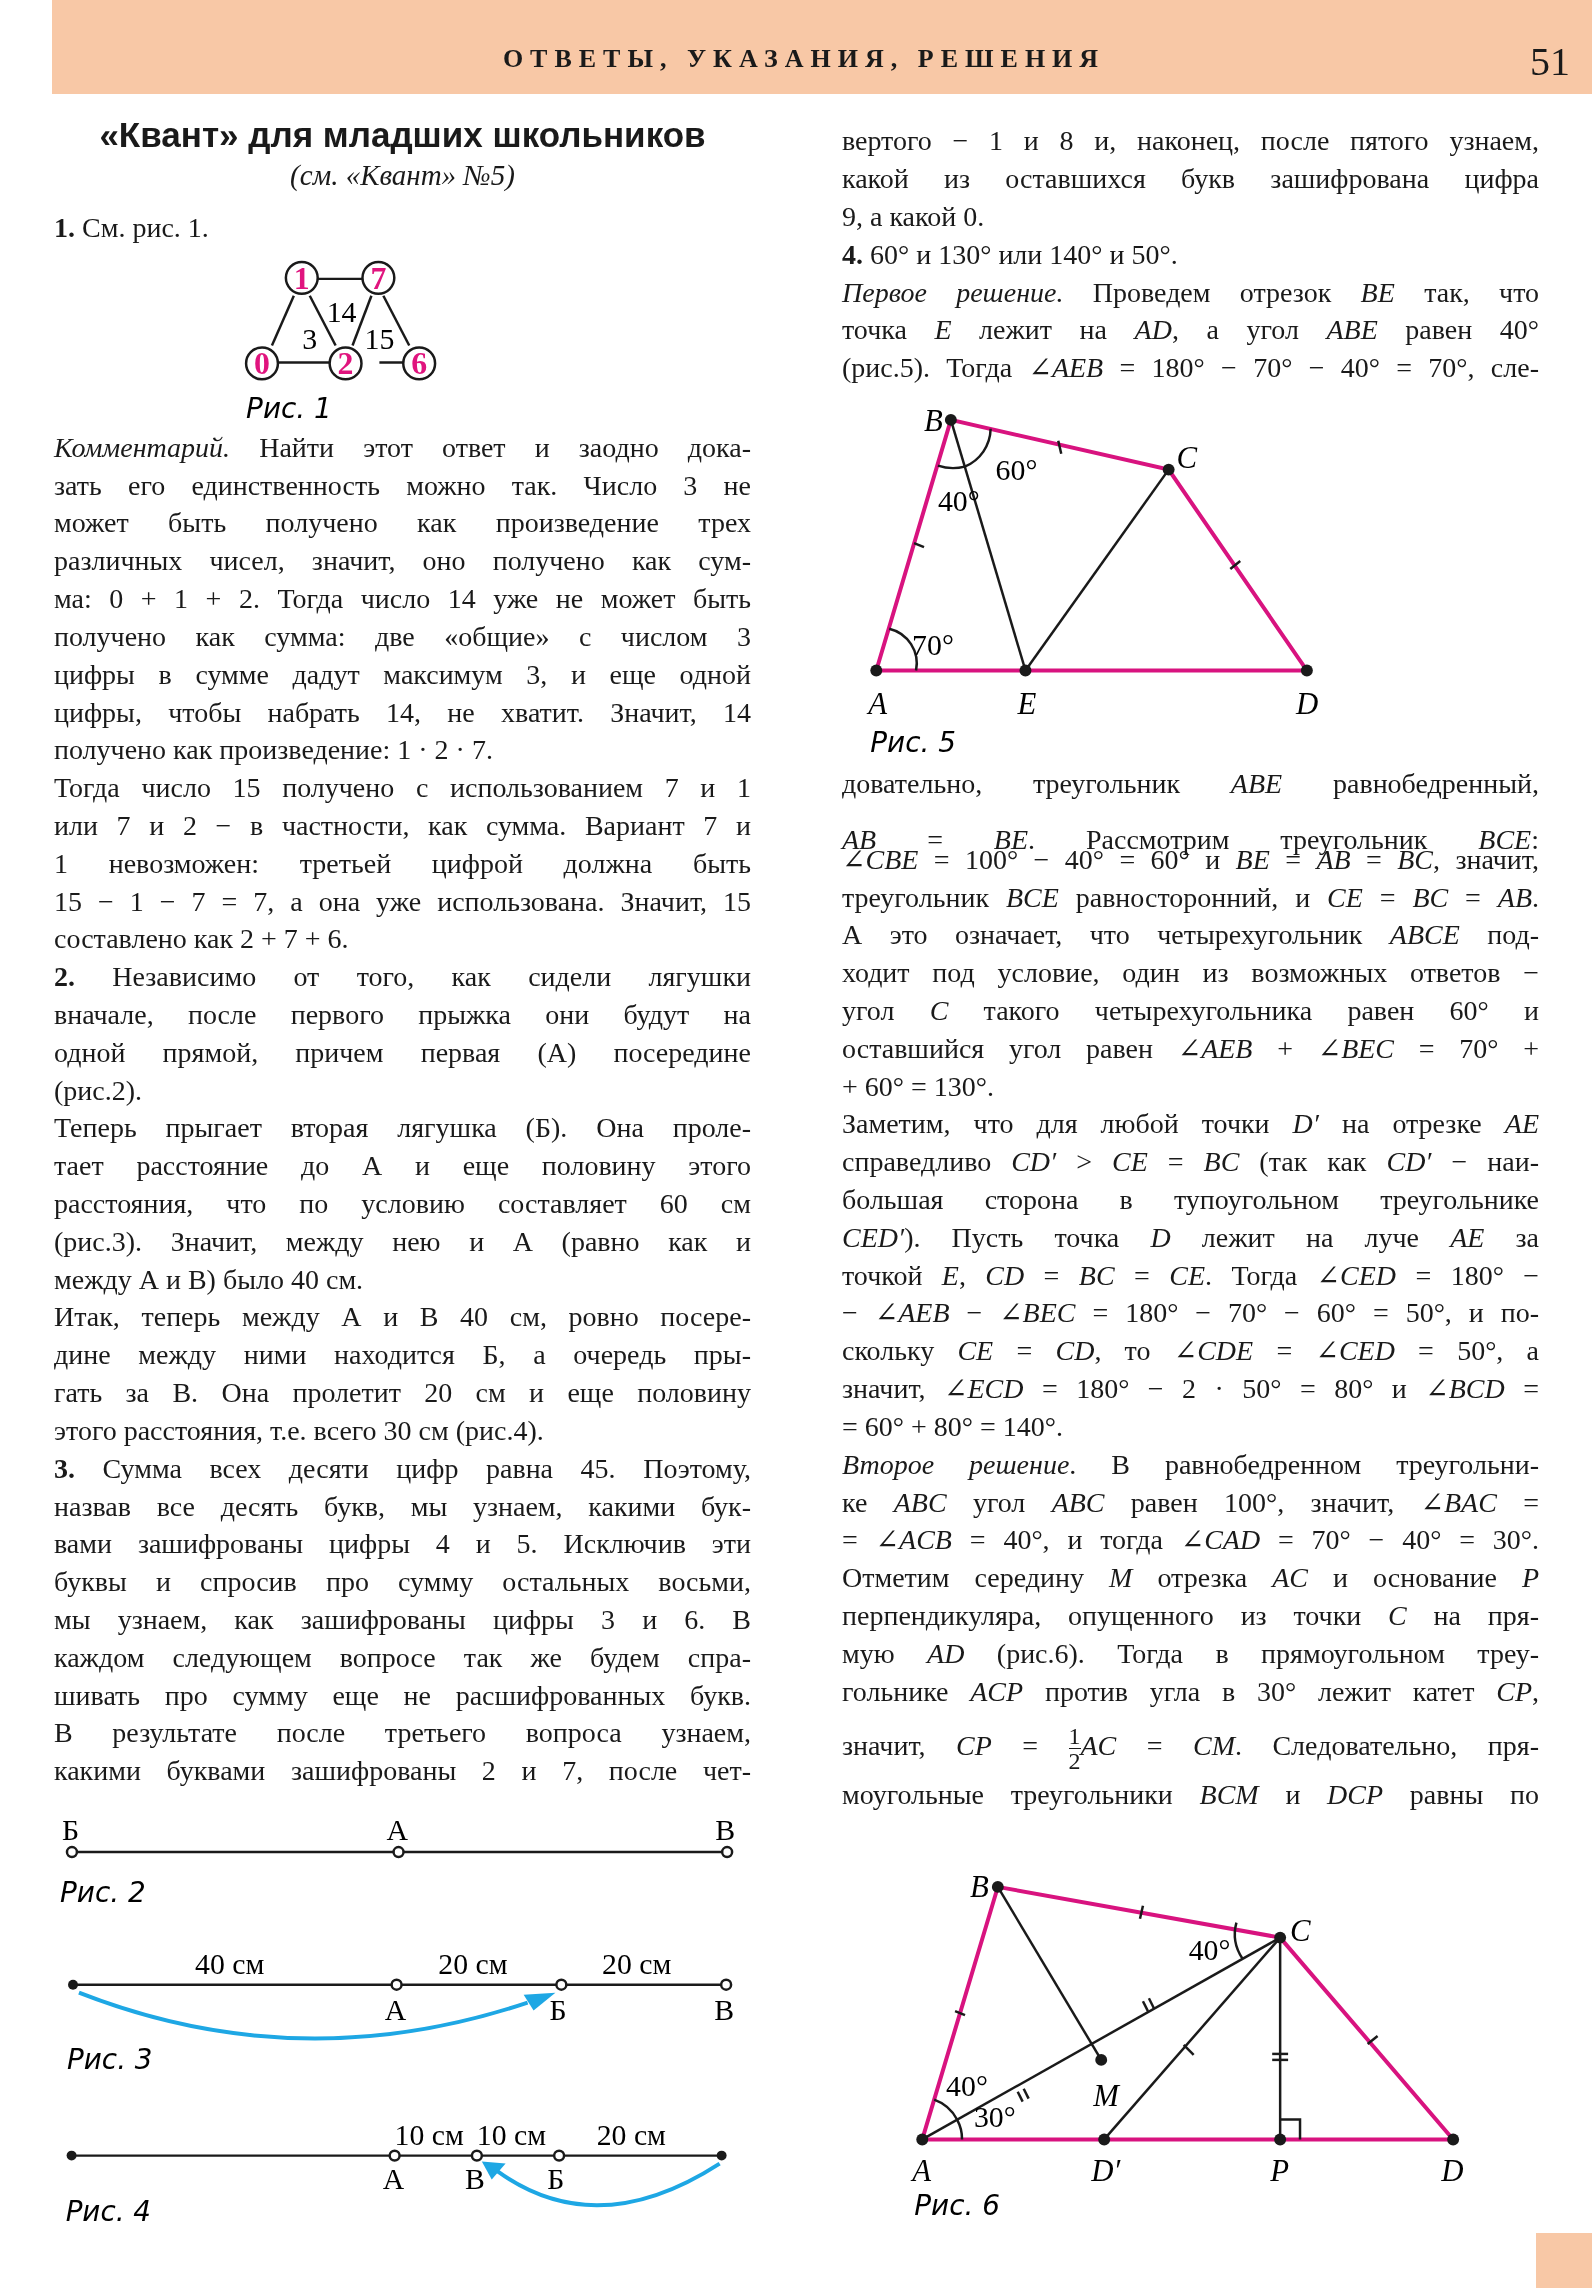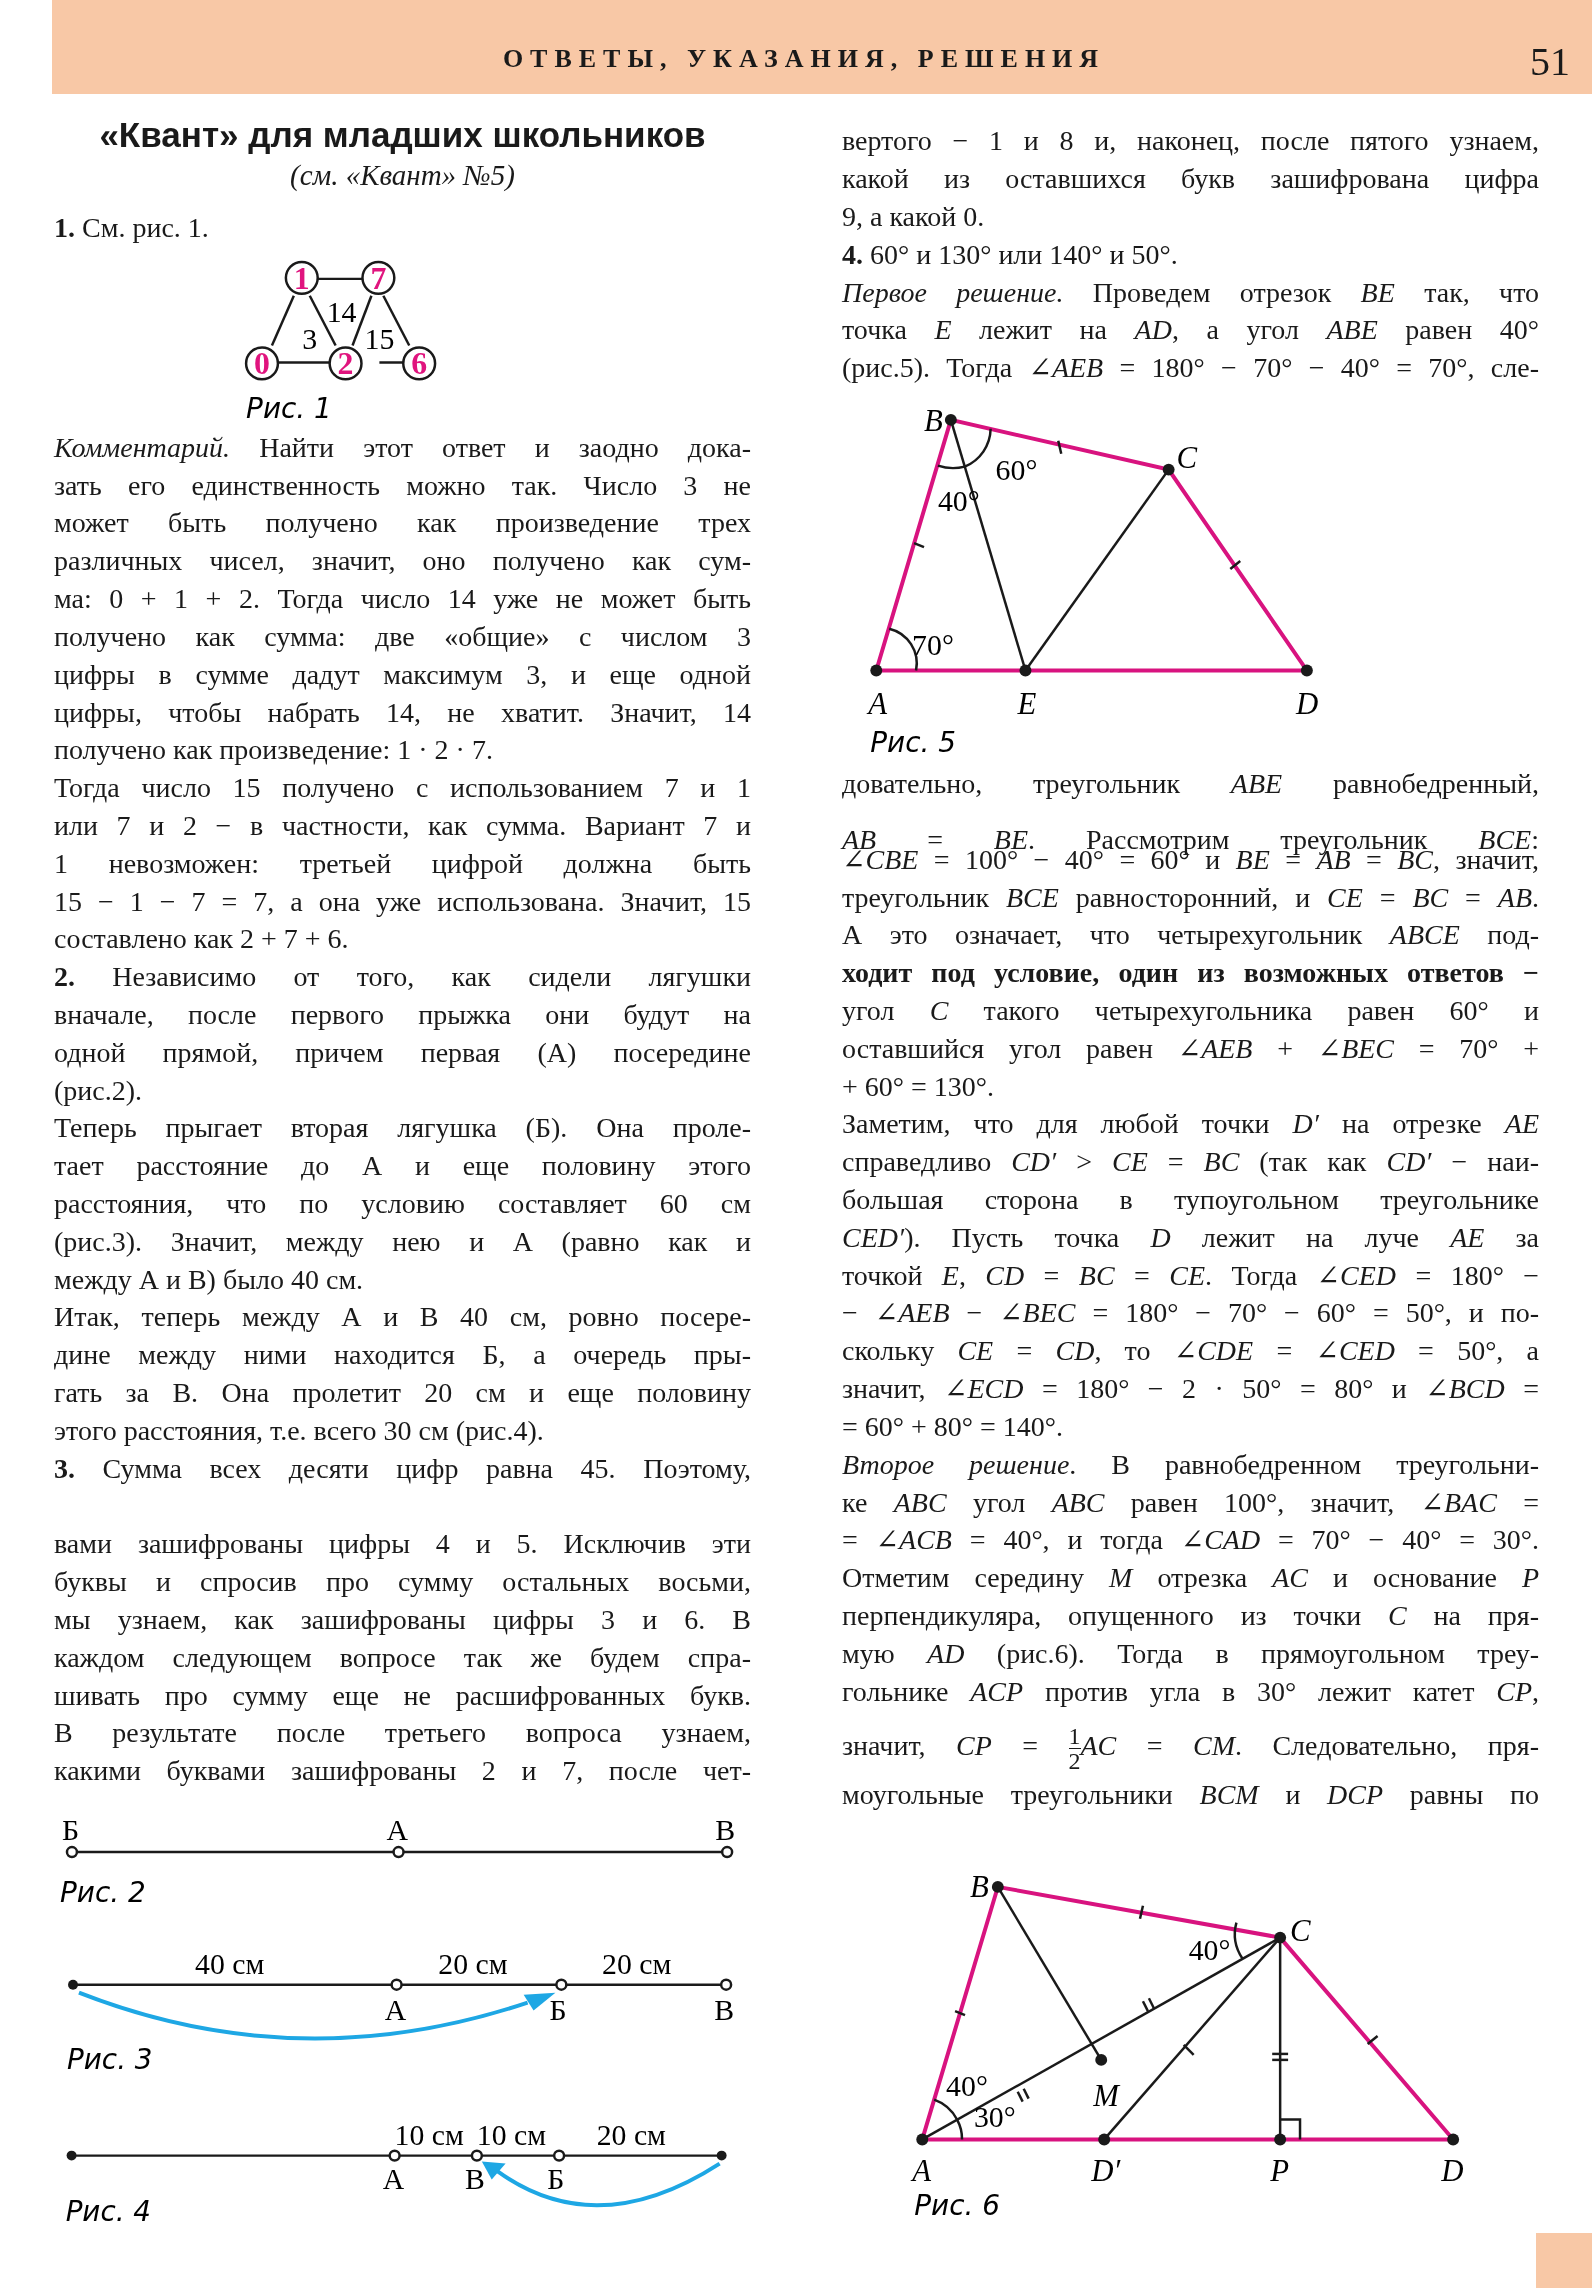--- a/index.html
+++ b/index.html
@@ -87,20 +87,21 @@
   <div class="line" style="top:1109px;">Теперь прыгает вторая лягушка (Б). Она проле-</div>
   <div class="line" style="top:1147px;">тает расстояние до А и еще половину этого</div>
   <div class="line" style="top:1185px;">расстояния, что по условию составляет 60 см</div>
   <div class="line" style="top:1223px;">(рис.3). Значит, между нею и А (равно как и</div>
   <div class="line last" style="top:1261px;">между А и В) было 40 см.</div>
   <div class="line" style="top:1298px;">Итак, теперь между А и В 40 см, ровно посере-</div>
   <div class="line" style="top:1336px;">дине между ними находится Б, а очередь пры-</div>
   <div class="line" style="top:1374px;">гать за В. Она пролетит 20 см и еще половину</div>
   <div class="line last" style="top:1412px;">этого расстояния, т.е. всего 30 см (рис.4).</div>
   <div class="line" style="top:1450px;"><b>3.</b> Сумма всех десяти цифр равна 45. Поэтому,</div>
+  <div class="line" style="top:1488px;">назвав все десять букв, мы узнаем, какими бук-</div>
   <div class="line" style="top:1525px;">вами зашифрованы цифры 4 и 5. Исключив эти</div>
   <div class="line" style="top:1563px;">буквы и спросив про сумму остальных восьми,</div>
   <div class="line" style="top:1601px;">мы узнаем, как зашифрованы цифры 3 и 6. В</div>
   <div class="line" style="top:1639px;">каждом следующем вопросе так же будем спра-</div>
   <div class="line" style="top:1677px;">шивать про сумму еще не расшифрованных букв.</div>
   <div class="line" style="top:1714px;">В результате после третьего вопроса узнаем,</div>
   <div class="line" style="top:1752px;">какими буквами зашифрованы 2 и 7, после чет-</div>
 </div>
 
 <div class="fig" style="left:60px;top:1826px;">
@@ -202,21 +203,21 @@
       <text class="lbl" x="36" y="258">70°</text>
       <text class="cap" x="-6" y="356">Рис. 5</text>
     </svg>
   </div>
 
   <div class="line" style="top:765px;">довательно, треугольник <i>ABE</i> равнобедренный,</div>
   <div class="line" style="top:821px;"><i>AB</i> = <i>BE</i>. Рассмотрим треугольник <i>BCE</i>:</div>
   <div class="line" style="top:841px;">∠<i>CBE</i> = 100° − 40° = 60° и <i>BE</i> = <i>AB</i> = <i>BC</i>, значит,</div>
   <div class="line" style="top:879px;">треугольник <i>BCE</i> равносторонний, и <i>CE</i> = <i>BC</i> = <i>AB</i>.</div>
   <div class="line" style="top:916px;">А это означает, что четырехугольник <i>ABCE</i> под-</div>
-  <div class="line" style="top:954px;font-weight:bold;">ходит под условие, один из возможных ответов −</div>
+  <div class="line" style="top:954px;">ходит под условие, один из возможных ответов −</div>
   <div class="line" style="top:992px;">угол <i>C</i> такого четырехугольника равен 60° и</div>
   <div class="line" style="top:1030px;">оставшийся угол равен ∠<i>AEB</i> + ∠<i>BEC</i> = 70° +</div>
   <div class="line last" style="top:1068px;">+ 60° = 130°.</div>
   <div class="line" style="top:1105px;">Заметим, что для любой точки <i>D′</i> на отрезке <i>AE</i></div>
   <div class="line" style="top:1143px;">справедливо <i>CD′</i> &gt; <i>CE</i> = <i>BC</i> (так как <i>CD′</i> − наи-</div>
   <div class="line" style="top:1181px;">большая сторона в тупоугольном треугольнике</div>
   <div class="line" style="top:1219px;"><i>CED′</i>). Пусть точка <i>D</i> лежит на луче <i>AE</i> за</div>
   <div class="line" style="top:1257px;">точкой <i>E</i>, <i>CD</i> = <i>BC</i> = <i>CE</i>. Тогда ∠<i>CED</i> = 180° −</div>
   <div class="line" style="top:1294px;">− ∠<i>AEB</i> − ∠<i>BEC</i> = 180° − 70° − 60° = 50°, и по-</div>
   <div class="line" style="top:1332px;">скольку <i>CE</i> = <i>CD</i>, то ∠<i>CDE</i> = ∠<i>CED</i> = 50°, а</div>

